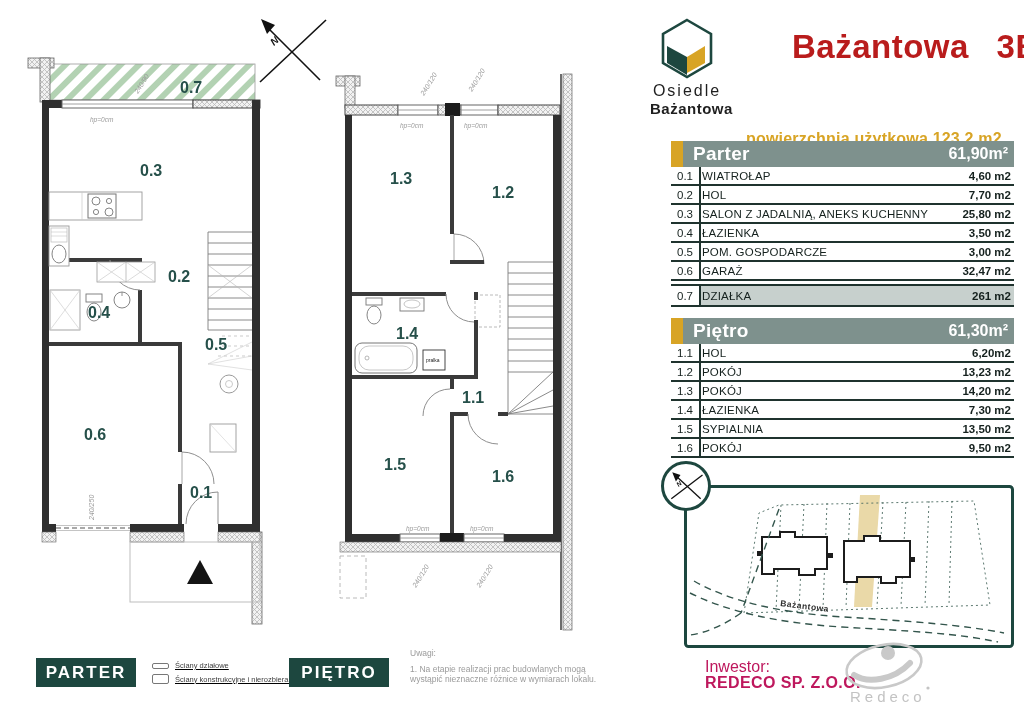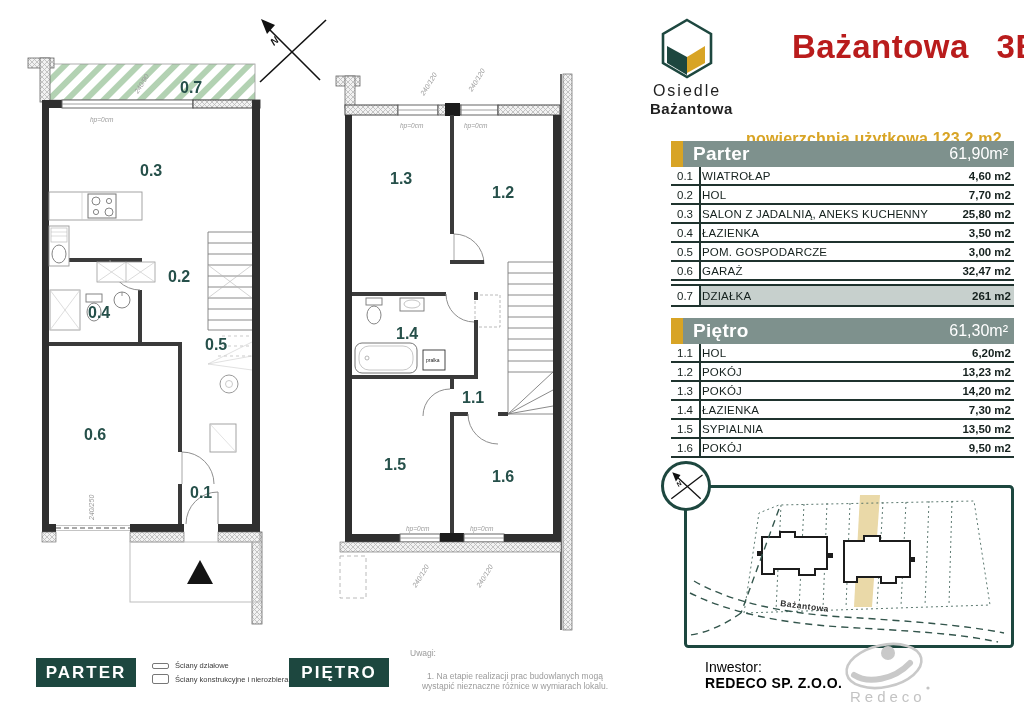--- a/index.html
+++ b/index.html
@@ -19,49 +19,49 @@
   .page-title{left:744px;top:28px;font-size:33px;font-weight:700;color:#b91c1c;
               letter-spacing:0.5px;word-spacing:18px;white-space:nowrap;margin-left:48px;}
   .page-subtitle{left:746px;top:82px;font-size:16px;font-weight:700;color:#d8a425;
                  letter-spacing:0.2px;white-space:nowrap;margin-top:48px;}
 
   
   .tbl{left:671px;width:343px;}
   .tbl-header{display:flex;align-items:center;height:26px;background:#7e918d;}
   .tbl-header .bar{width:12px;align-self:stretch;background:#d8a425;flex:none;}
   .tbl-header .t{color:#fff;font-weight:700;font-size:19px;margin-left:10px;letter-spacing:0.3px;}
-  .tbl-header .a{margin-left:auto;color:#fff;font-size:16px;margin-right:6px;font-weight:400;}
+  .tbl-header .a{margin-left:auto;color:#fff;font-size:16px;margin-right:6px;font-weight:700;}
   .row{display:flex;align-items:center;height:17px;border-bottom:2px solid #1f332e;
        font-size:11.5px;color:#15211e;}
   .row .id{width:28px;text-align:center;flex:none;}
   .row .vr{width:2px;align-self:stretch;background:#1f332e;flex:none;}
   .row .nm{margin-left:1px;letter-spacing:0.2px;white-space:nowrap;}
   .row .ar{margin-left:auto;margin-right:3px;white-space:nowrap;font-weight:bold;}
   .dz-row{height:19px;background:#c7d0cd;border-top:2px solid #1f332e;}
   .dz-row .id{background:#fff;align-self:stretch;display:flex;align-items:center;justify-content:center;}
 
   
   .compass-circ{left:661px;top:461px;width:44px;height:44px;border:3px solid #1d473f;
                 border-radius:50%;background:#fff;z-index:3;}
 
   
-  .inv{left:705px;top:659px;font-size:14px;color:#000000;line-height:16px;}
+  .inv{left:705px;top:659px;font-size:16px;color:#be185d;line-height:16px;}
   .inv .nm{letter-spacing:0.4px;font-weight:bold;}
   .badge{background:#1d473f;color:#fff;font-weight:700;font-size:17px;letter-spacing:2px;
          height:29px;display:flex;align-items:center;justify-content:center;}
   .badge.p1{left:36px;top:658px;width:100px;}
   .badge.p2{left:289px;top:658px;width:100px;}
-  .legend{left:152px;top:661px;width:135px;}
+  .legend{left:152px;top:661px;width:135px;text-decoration:underline;}
   .lg-item{display:flex;align-items:center;margin-bottom:4px;}
   .lg-swatch{width:15px;height:4px;border:1px solid #777;border-radius:2px;margin-right:6px;flex:none;background:#fff;}
   .lg-swatch.thick{height:8px;}
   .lg-label{font-size:7.5px;color:#3c3c3c;white-space:nowrap;}
   .notes{left:410px;top:648px;width:210px;font-size:8.5px;color:#9b9b9b;line-height:10.5px;}
-  .notes .ttl{margin-bottom:12px;}
-  .notes .nt{margin-bottom:6px;text-align:center;}
+  .notes .ttl{margin-bottom:5px;}
+  .notes .nt{margin-bottom:6px;}
 </style>
 </head>
 <body>
 
 <div id="app">
 
   <svg class="abs" style="left:22px;top:12px;" width="292" height="640" viewBox="0 0 292 640">
     <defs>
       <pattern id="gh" width="13" height="13" patternUnits="userSpaceOnUse" patternTransform="rotate(45)">
         <rect width="13" height="13" fill="#ffffff"></rect>

